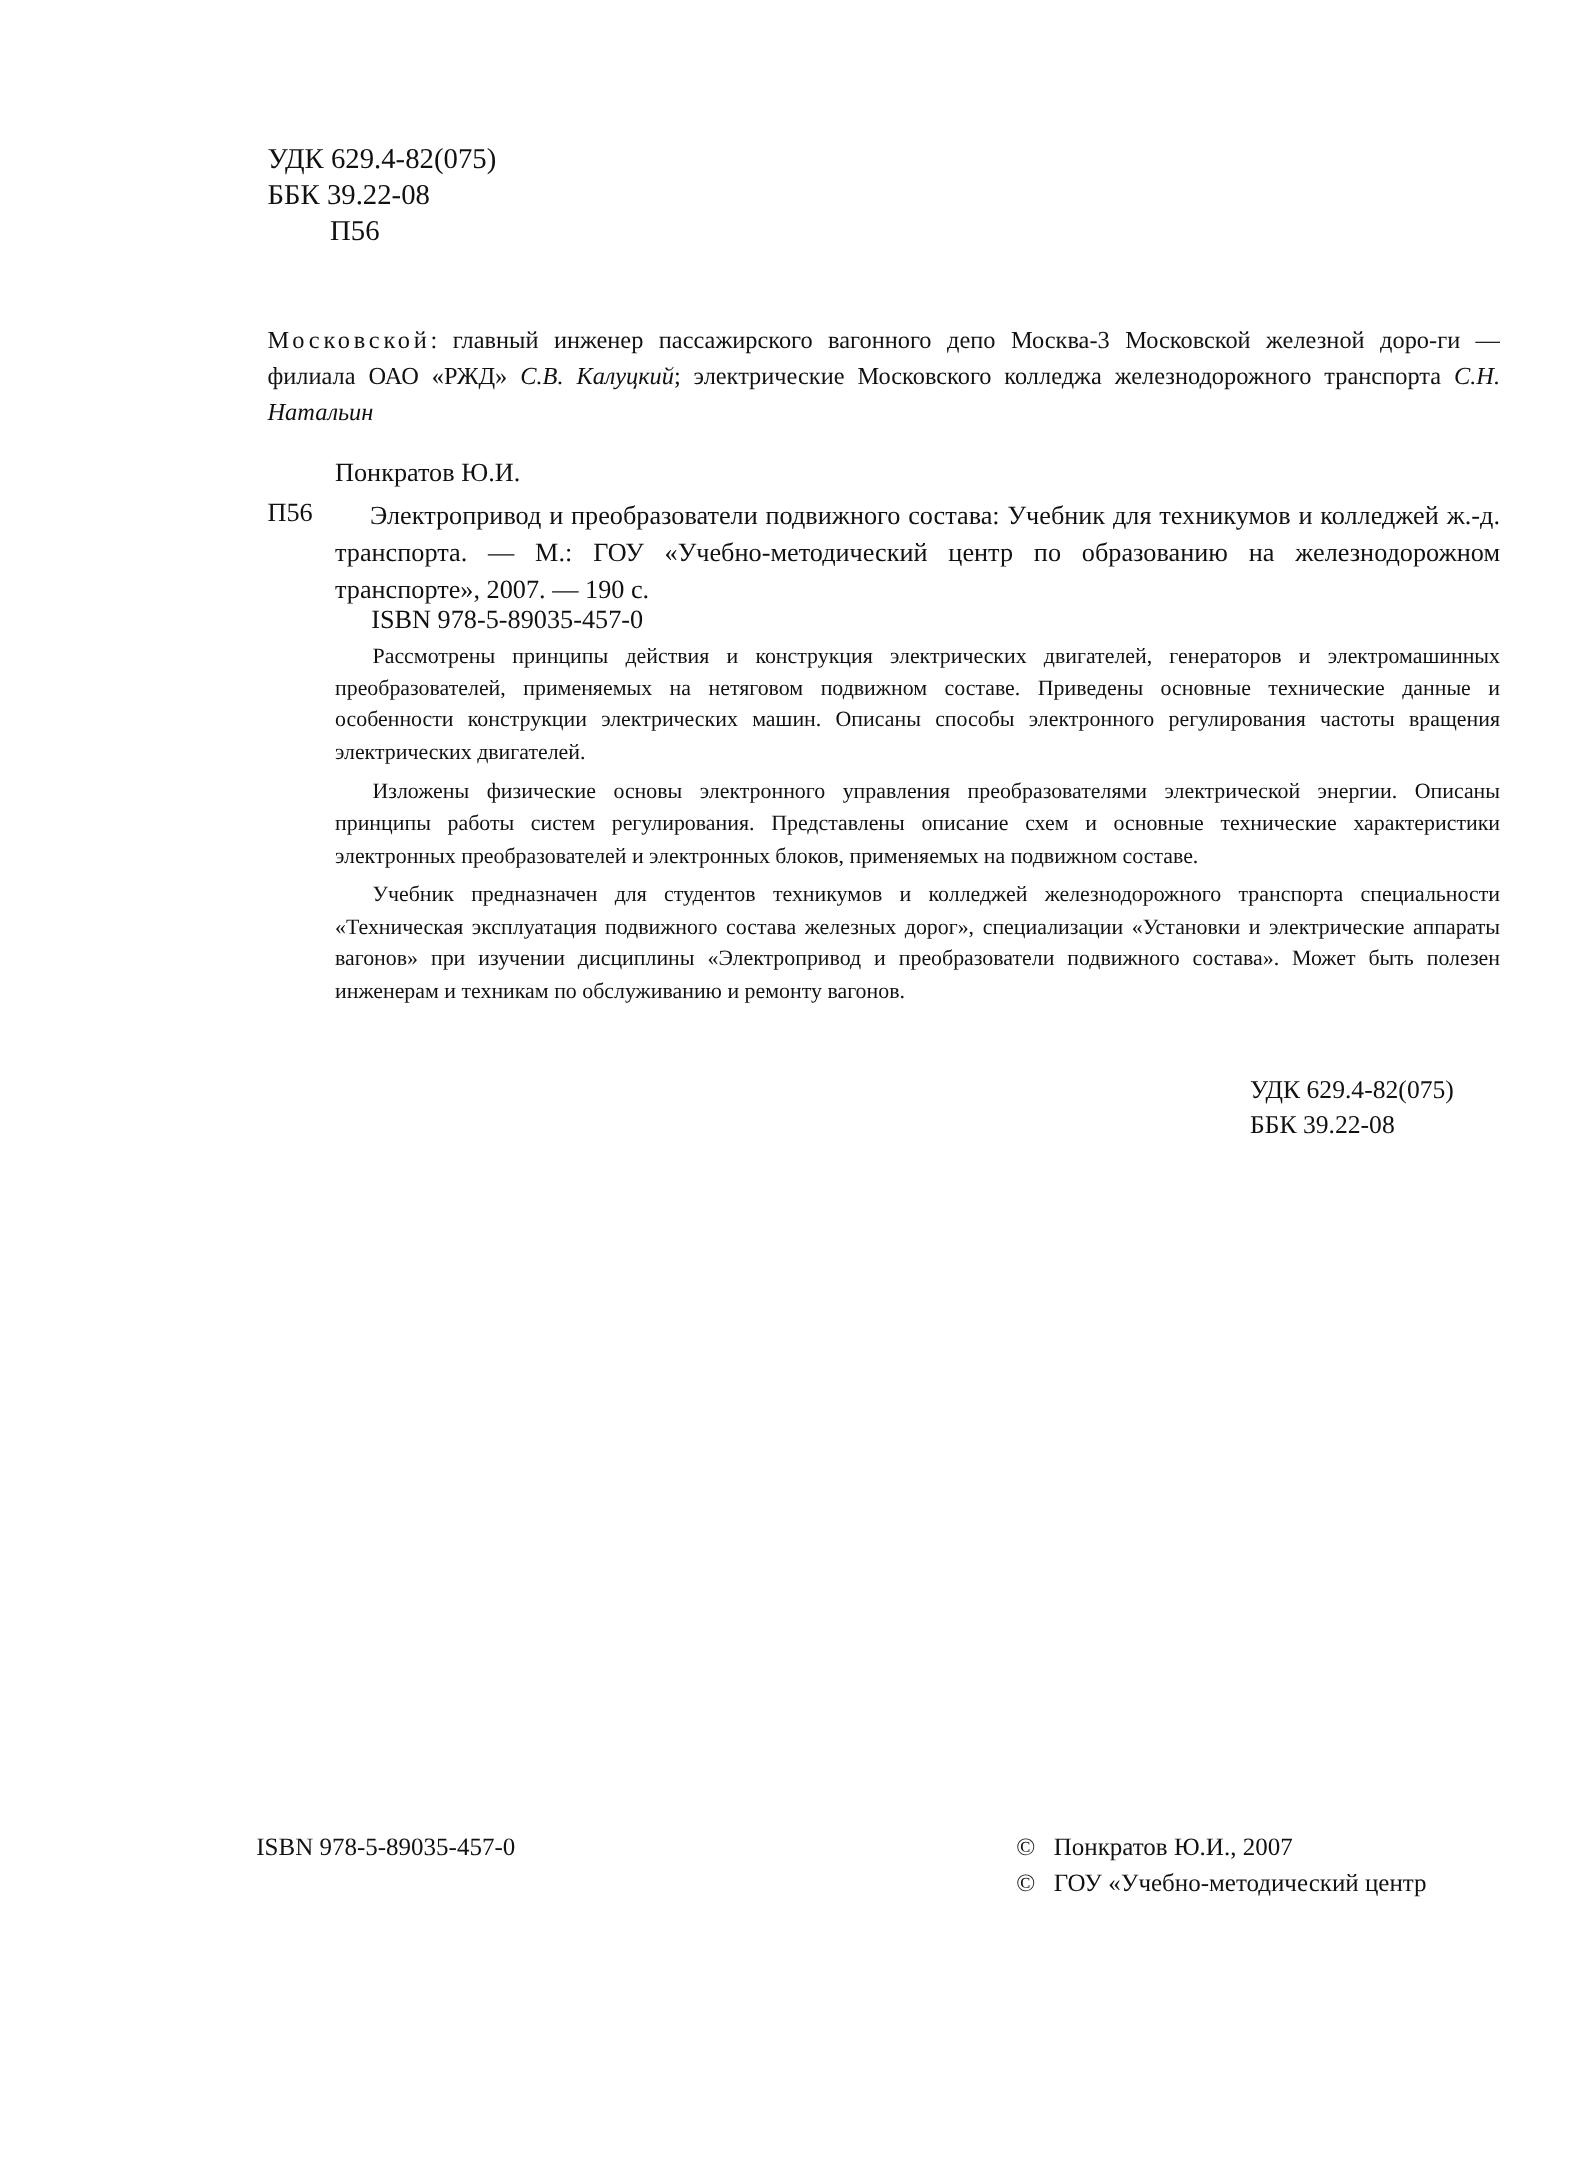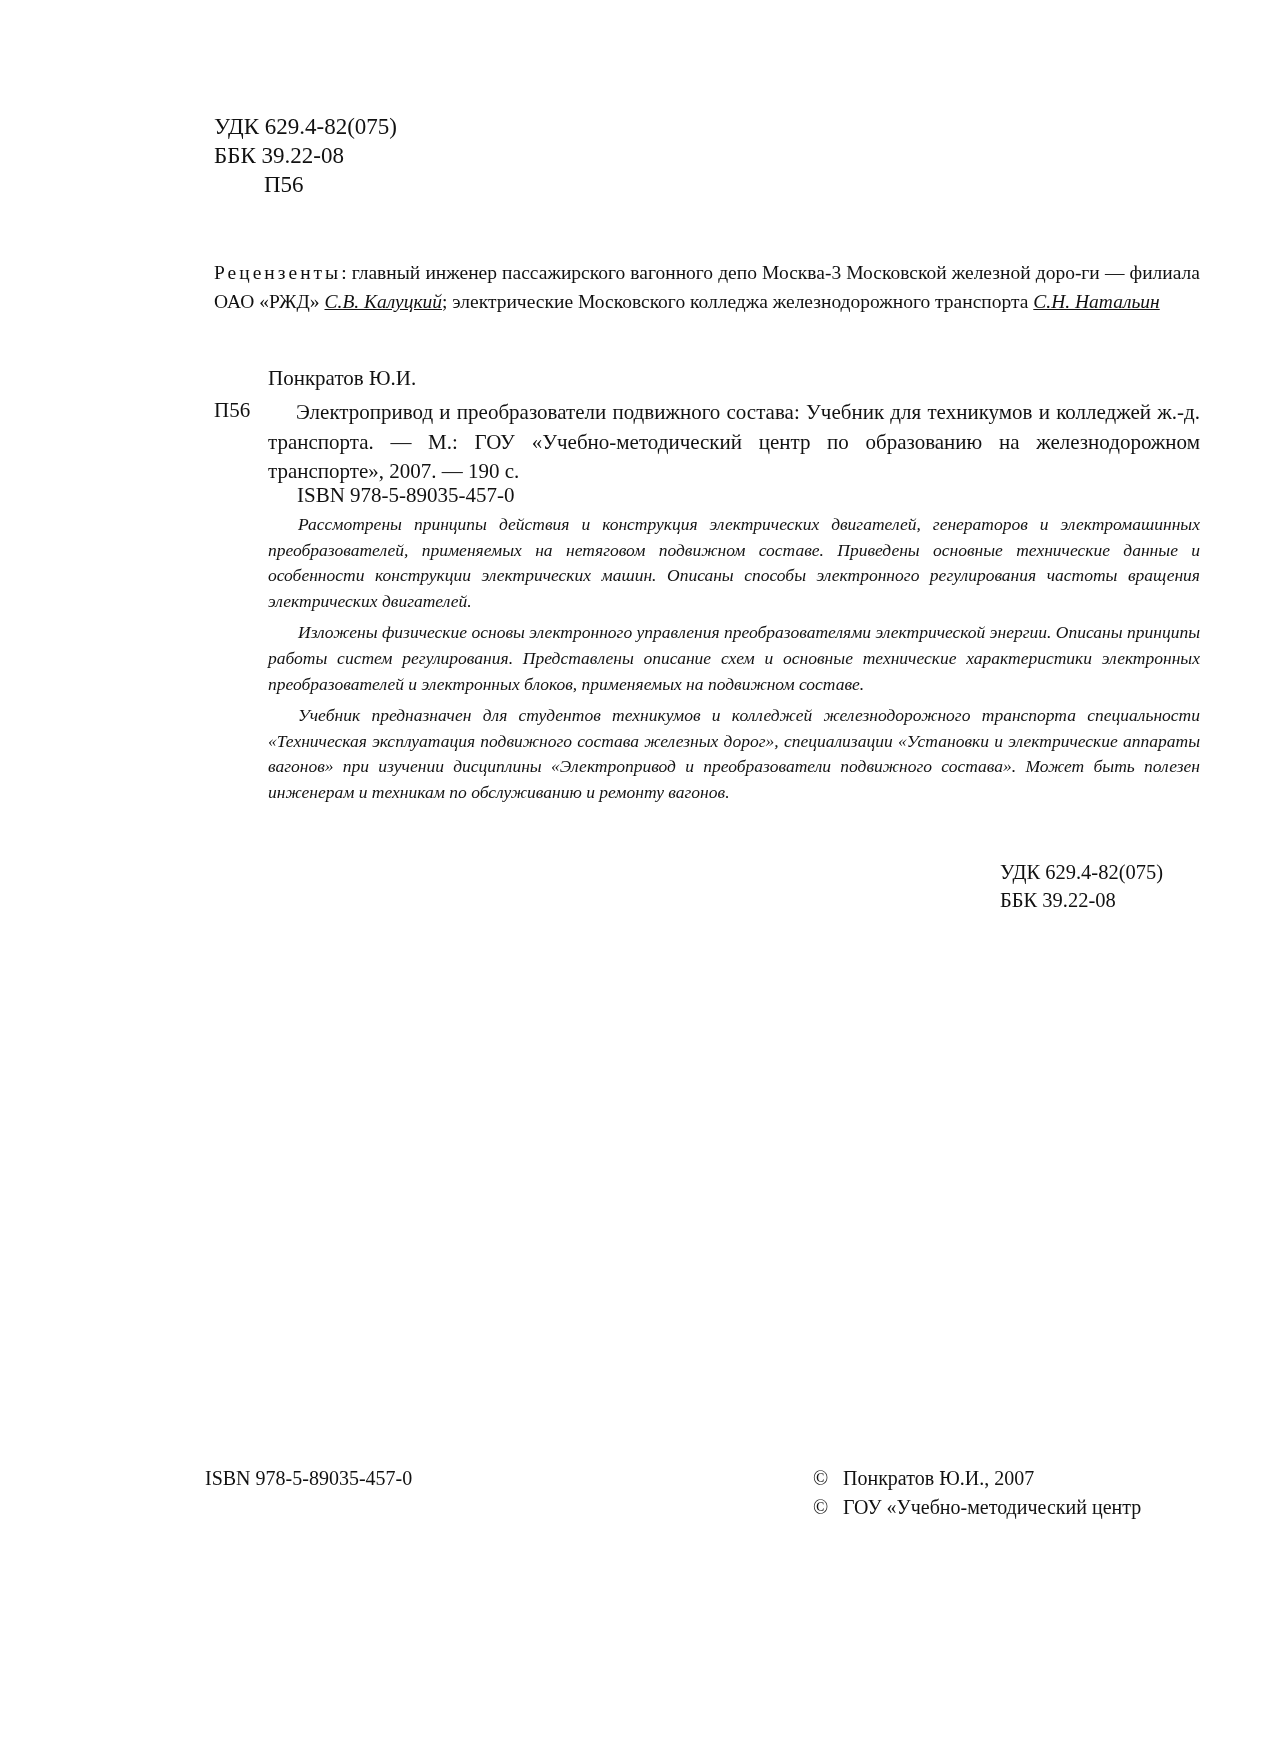--- a/index.html
+++ b/index.html
@@ -9,54 +9,54 @@
   }
   .abs { position: absolute; }
   .codes { left: 214px; top: 112px; font-size: 23px; line-height: 29px; }
   .codes .indent { padding-left: 50px; }
 
   .reviewers {
     left: 214px; top: 258px; width: 986px; font-size: 19.5px; line-height: 29px;
     text-align: justify; text-align-last: left;
   }
   .spaced { letter-spacing: 3px; }
-  .it { font-style: italic; text-decoration: underline; }
+  .it { font-style: italic; }
 
   .author { left: 268px; top: 366px; font-size: 21px; font-weight: normal; }
 
   .lib-code { left: 214px; top: 398px; font-size: 21px; }
   .bib {
     left: 268px; top: 398px; width: 932px; font-size: 21px; line-height: 29.5px;
     text-align: justify; text-indent: 28px;
   }
   .isbn-line { left: 297px; top: 483px; font-size: 21px; }
 
   .abstract {
     left: 268px; top: 512px; width: 932px; font-size: 17.5px; line-height: 25.6px;
   }
-  .abstract p { margin: 0 0 6px 0; text-indent: 30px; text-align: justify; font-style: italic; }
+  .abstract p { margin: 0 0 6px 0; text-indent: 30px; text-align: justify; }
 
   .codes-right { left: 1000px; top: 858px; font-size: 20.5px; line-height: 28px; }
 
   .isbn-bottom { left: 205px; top: 1467px; font-size: 20px; }
   .copyright { left: 813px; top: 1464px; font-size: 20px; line-height: 29px; }
   .copyright .row { display: flex; }
   .copyright .sym { width: 30px; display: inline-block; }
   .copyright .cont { padding-left: 30px; }
 </style>
 </head>
 <body>
 
 <div class="abs codes">
   <div>УДК 629.4-82(075)</div>
   <div>ББК 39.22-08</div>
   <div class="indent">П56</div>
 </div>
 
-<div class="abs reviewers"><span class="spaced">Рецензенты</span><span>: главный инженер пассажирского вагонного депо Москва-3 Московской железной доро-ги — филиала ОАО «РЖД» </span><span class="it">С.В. Калуцкий</span><span>; электрические Московского колледжа железнодорожного транспорта </span><span class="it">С.Н. Натальин</span></div>
+<div class="abs reviewers"><span class="spaced">Московской</span><span>: главный инженер пассажирского вагонного депо Москва-3 Московской железной доро-ги — филиала ОАО «РЖД» </span><span class="it">С.В. Калуцкий</span><span>; электрические Московского колледжа железнодорожного транспорта </span><span class="it">С.Н. Натальин</span></div>
 
 <div class="abs author">Понкратов Ю.И.</div>
 <div class="abs lib-code">П56</div>
 <div class="abs bib">Электропривод и преобразователи подвижного состава: Учебник для техникумов и колледжей ж.-д. транспорта. — М.: ГОУ «Учебно-методический центр по образованию на железнодорожном транспорте», 2007. — 190 с.</div>
 <div class="abs isbn-line">ISBN 978-5-89035-457-0</div>
 
 <div class="abs abstract">
   <p>Рассмотрены принципы действия и конструкция электрических двигателей, генераторов и электромашинных преобразователей, применяемых на нетяговом подвижном составе. Приведены основные технические данные и особенности конструкции электрических машин. Описаны способы электронного регулирования частоты вращения электрических двигателей.</p>
   <p>Изложены физические основы электронного управления преобразователями электрической энергии. Описаны принципы работы систем регулирования. Представлены описание схем и основные технические характеристики электронных преобразователей и электронных блоков, применяемых на подвижном составе.</p>
   <p>Учебник предназначен для студентов техникумов и колледжей железнодорожного транспорта специальности «Техническая эксплуатация подвижного состава железных дорог», специализации «Установки и электрические аппараты вагонов» при изучении дисциплины «Электропривод и преобразователи подвижного состава». Может быть полезен инженерам и техникам по обслуживанию и ремонту вагонов.</p>

